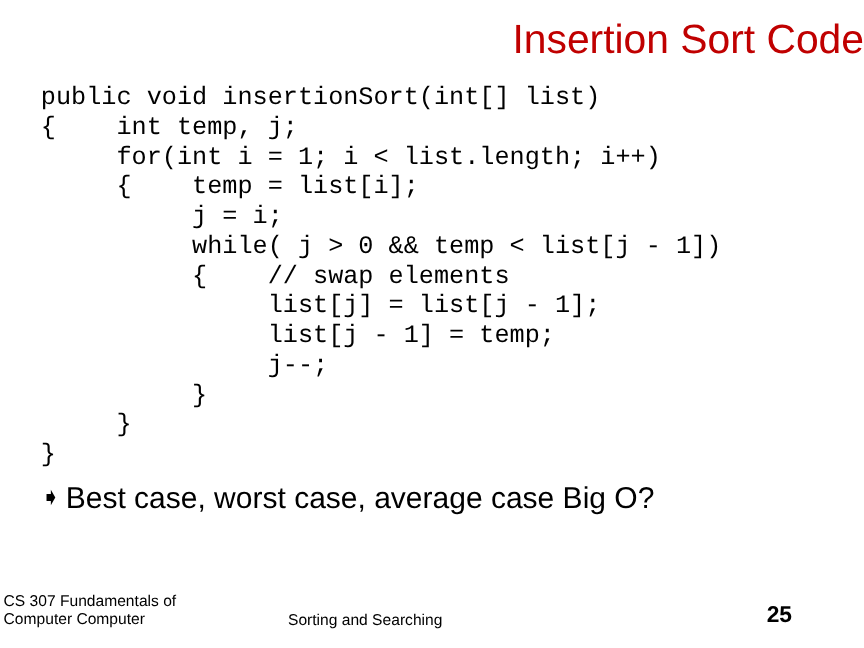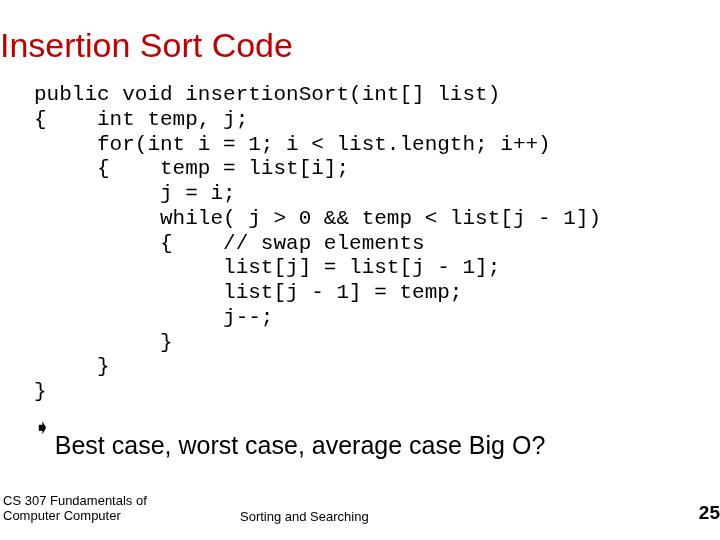--- a/index.html
+++ b/index.html
@@ -5,25 +5,25 @@
 * { margin: 0; padding: 0; box-sizing: border-box; }
 body {
   width: 720px;
   height: 540px;
   background: #fff;
   font-family: Arial, Helvetica, sans-serif;
   position: relative;
   overflow: hidden;
 }
 .title {
-  text-align: left;
+  text-align: right;
   color: #c00000;
   font-size: 34px;
   font-weight: normal;
-  padding-top: 26px;
+  padding-top: 14px;
   padding-bottom: 18px;
 }
 .code {
   font-family: "Courier New", Courier, monospace;
   font-size: 21px;
   line-height: 1.18;
   white-space: pre;
   color: #000;
   padding-left: 34px;
 }
@@ -34,21 +34,20 @@
   padding-top: 8px;
 }
 .bullet-glyph {
   font-size: 20px;
   line-height: 28px;
   margin-right: 4px;
 }
 .bullet-text {
   font-size: 25px;
   color: #000;
-  margin-top: 18px;
 }
 .footer {
   position: absolute;
   bottom: 16px;
   left: 0;
   width: 100%;
   display: flex;
   align-items: flex-end;
 }
 .footer-left {
@@ -61,20 +60,21 @@
 .footer-center {
   font-size: 13px;
   color: #000000;
   flex: 1;
   padding-left: 40px;
 }
 .footer-right {
   font-size: 19px;
   font-weight: bold;
   color: #000;
+  padding-right: 60px;
 }
 </style>
 </head>
 <body>
 
 <h1 class="title">Insertion Sort Code</h1>
 
 <pre class="code">public void insertionSort(int[] list)
 {    int temp, j;
      for(int i = 1; i &lt; list.length; i++)

